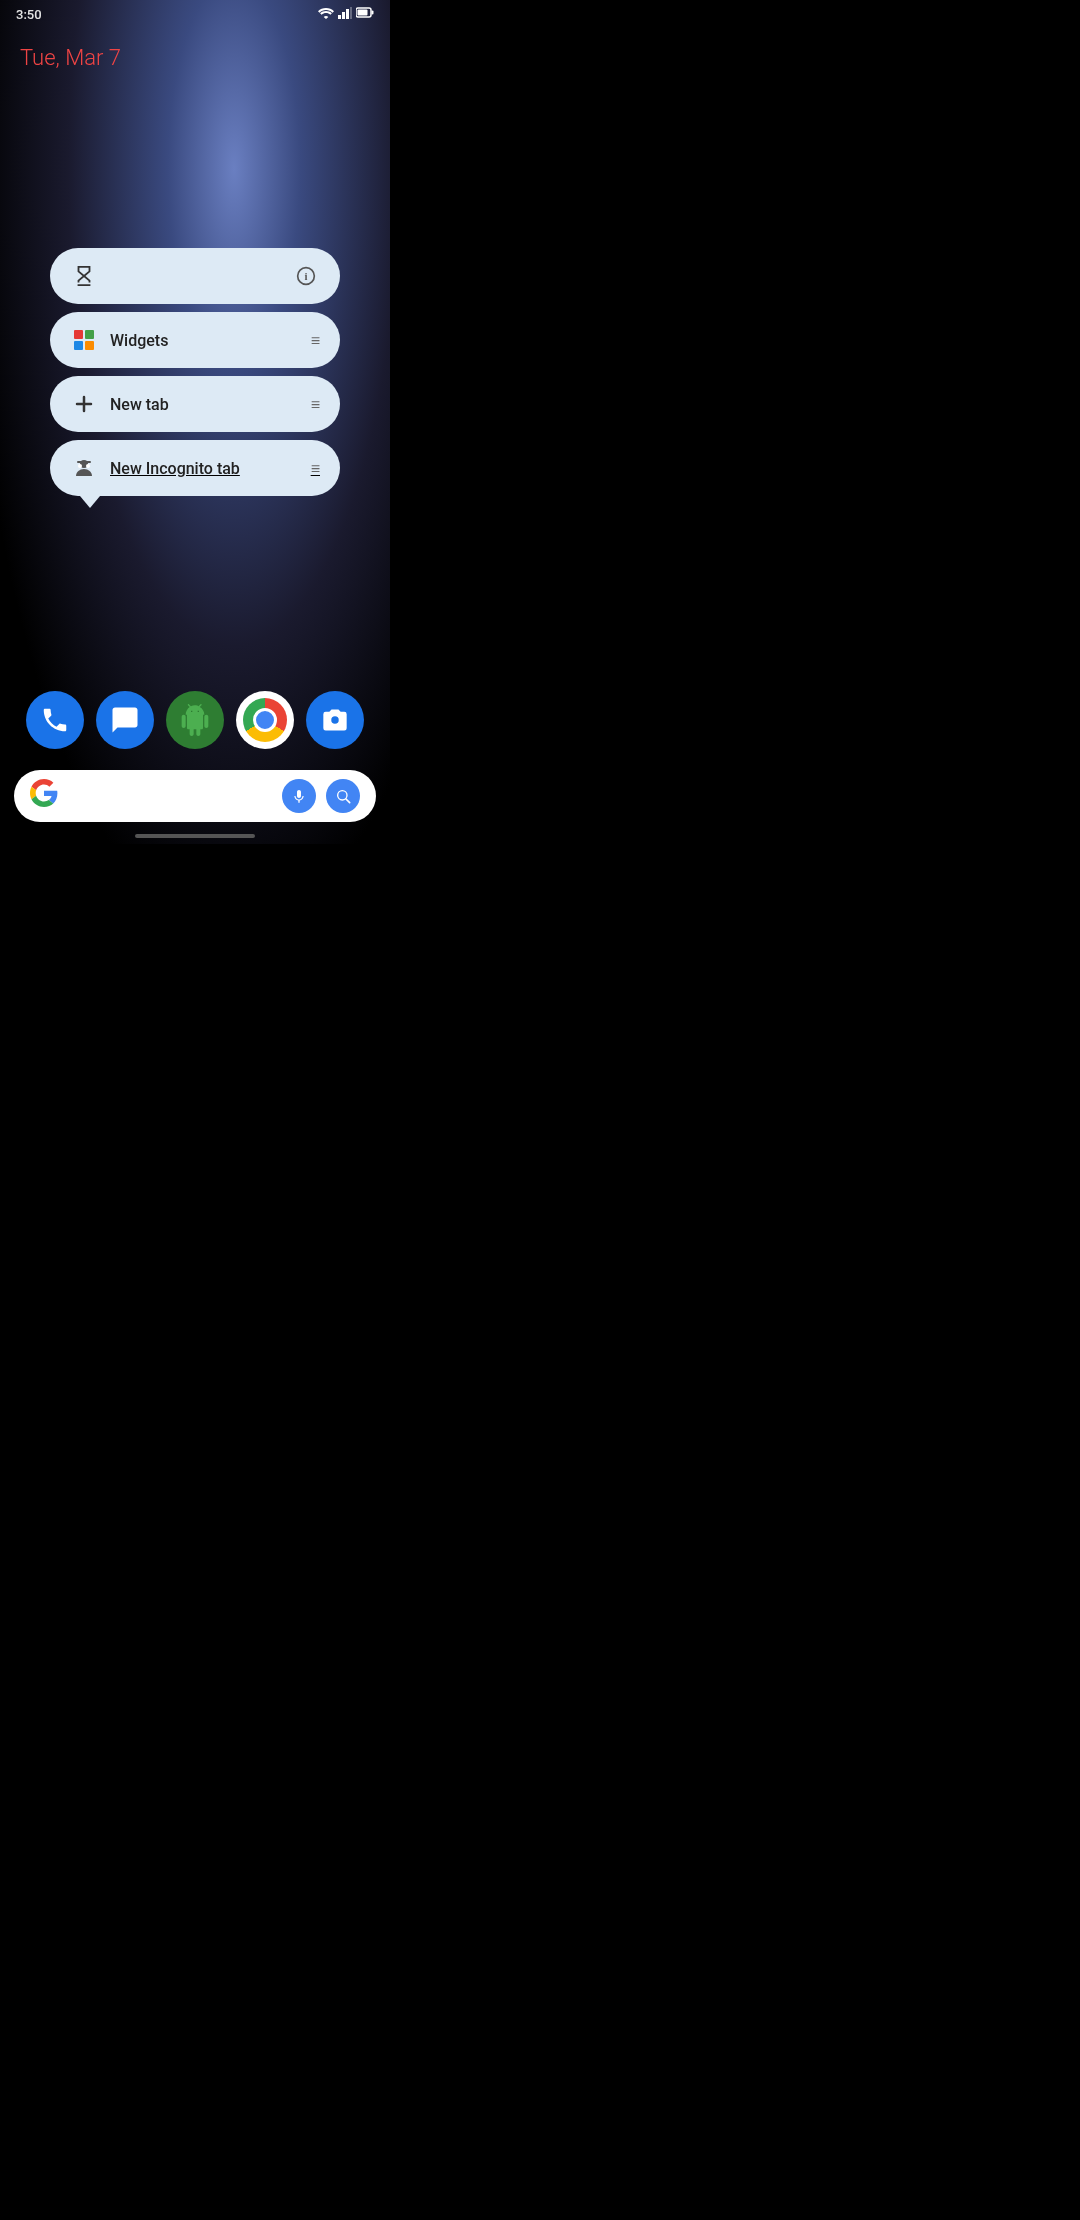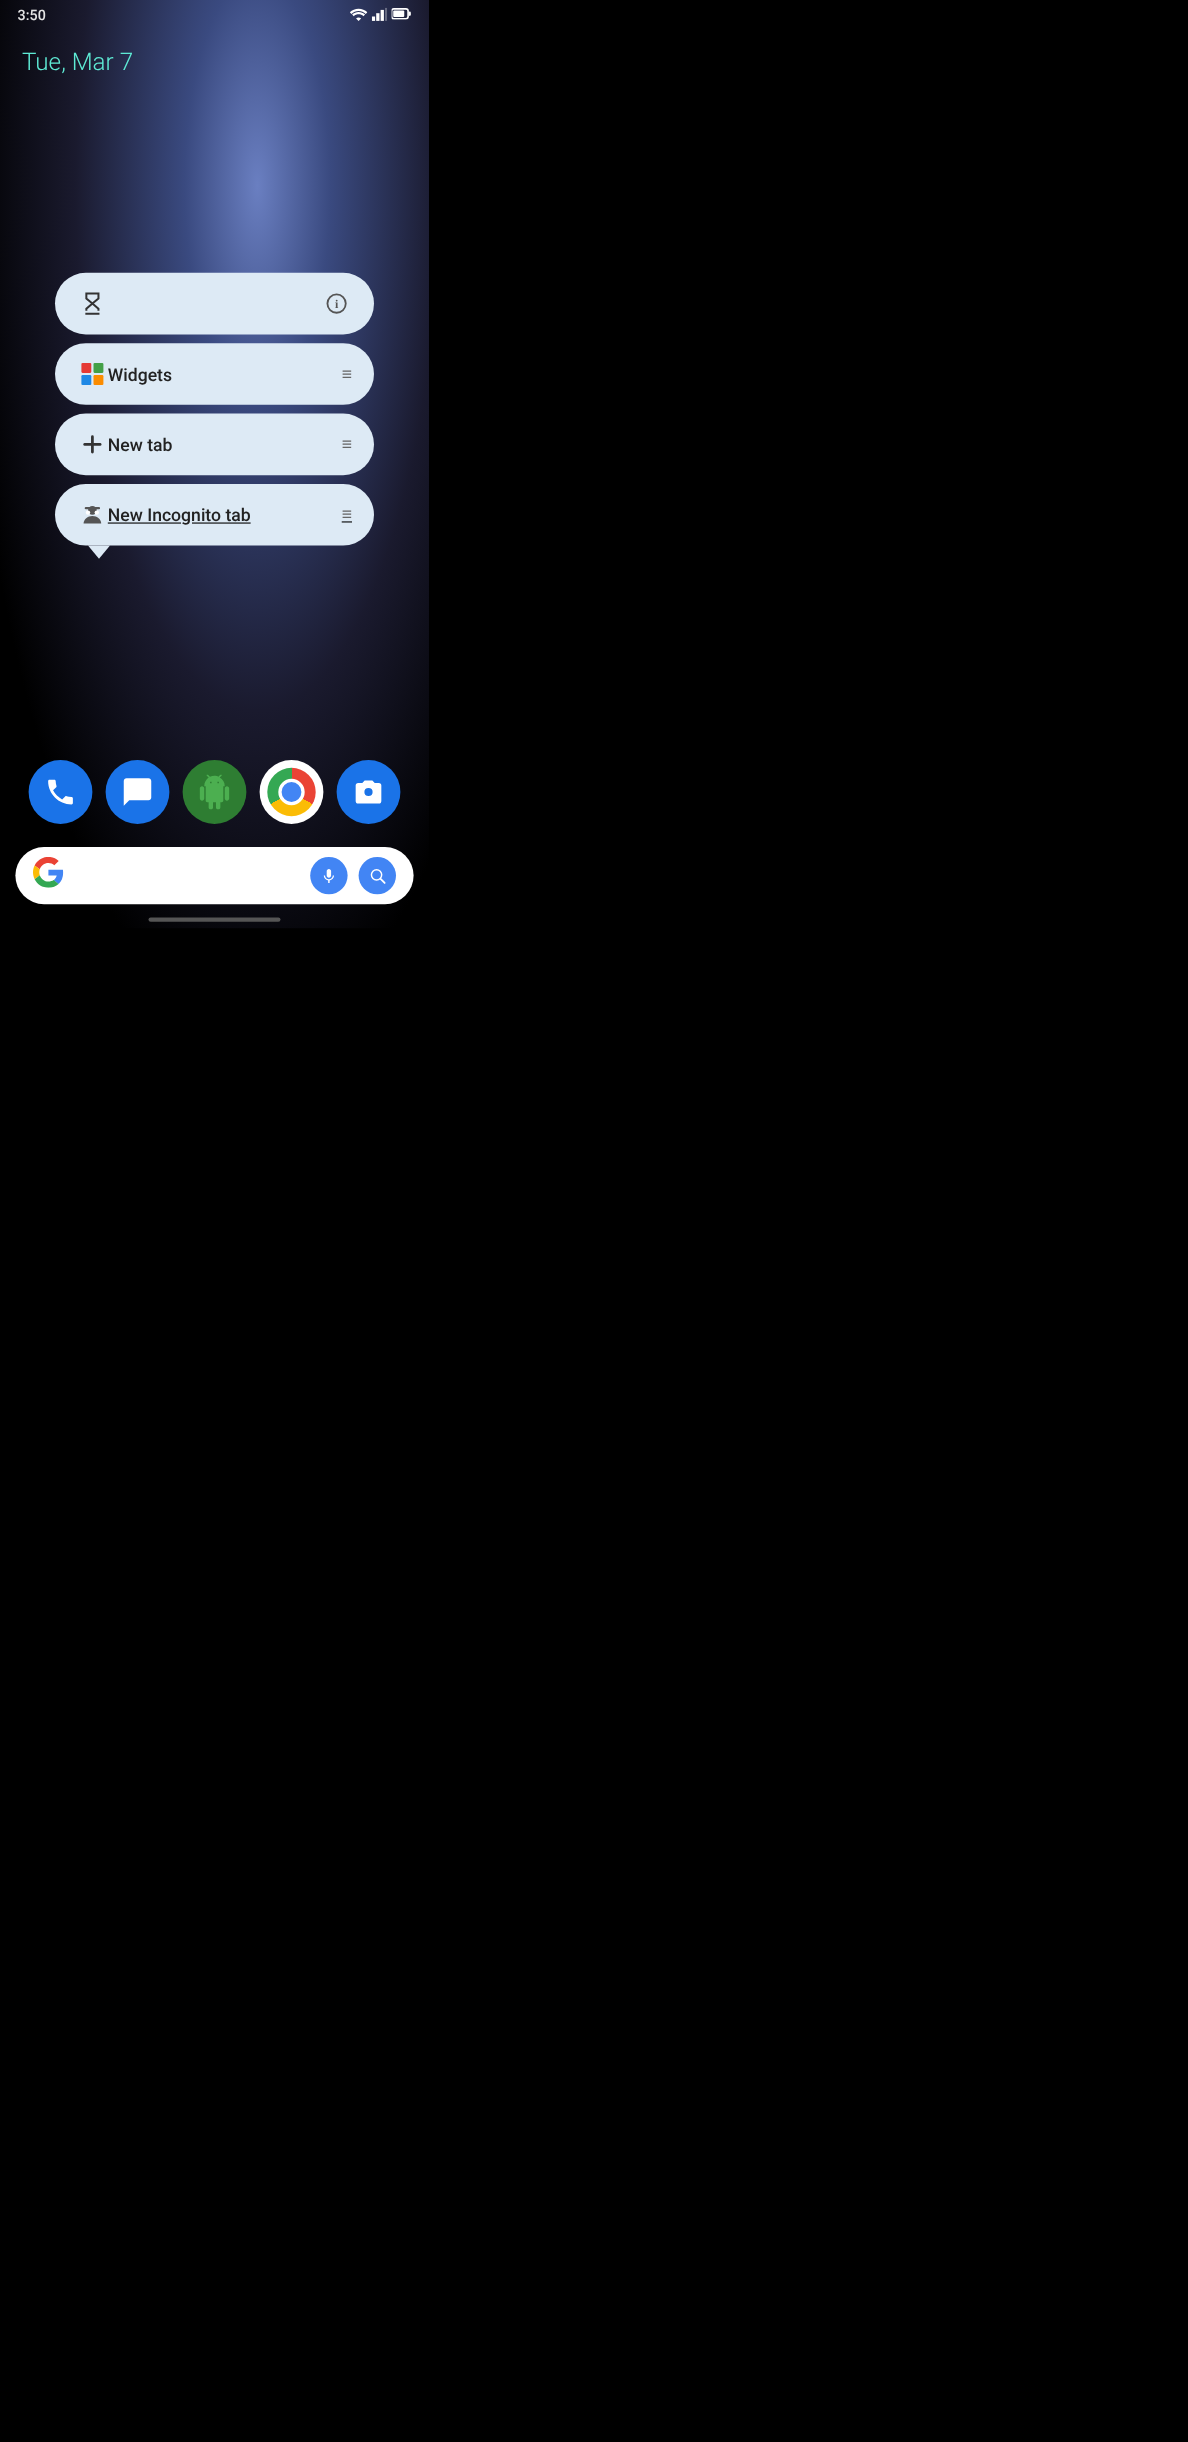--- a/index.html
+++ b/index.html
@@ -49,21 +49,21 @@
     .status-icon {
       color: #fff;
       font-size: 12px;
     }
 
     
     .date-text {
       position: absolute;
       top: 45px;
       left: 20px;
-      color: #5eead4;
+      color: #ef4444;
       font-size: 22px;
       font-weight: 300;
       z-index: 5;
     }
 
     
     .context-menu {
       position: absolute;
       bottom: 340px;
       left: 50%;
@@ -79,20 +79,21 @@
       margin-bottom: 8px;
       display: flex;
       align-items: center;
       justify-content: space-between;
       cursor: pointer;
     }
 
     .menu-item-left {
       display: flex;
       align-items: center;
+      gap: 12px;
     }
 
     .menu-icon {
       width: 28px;
       height: 28px;
       display: flex;
       align-items: center;
       justify-content: center;
       font-size: 18px;
       color: #333;

